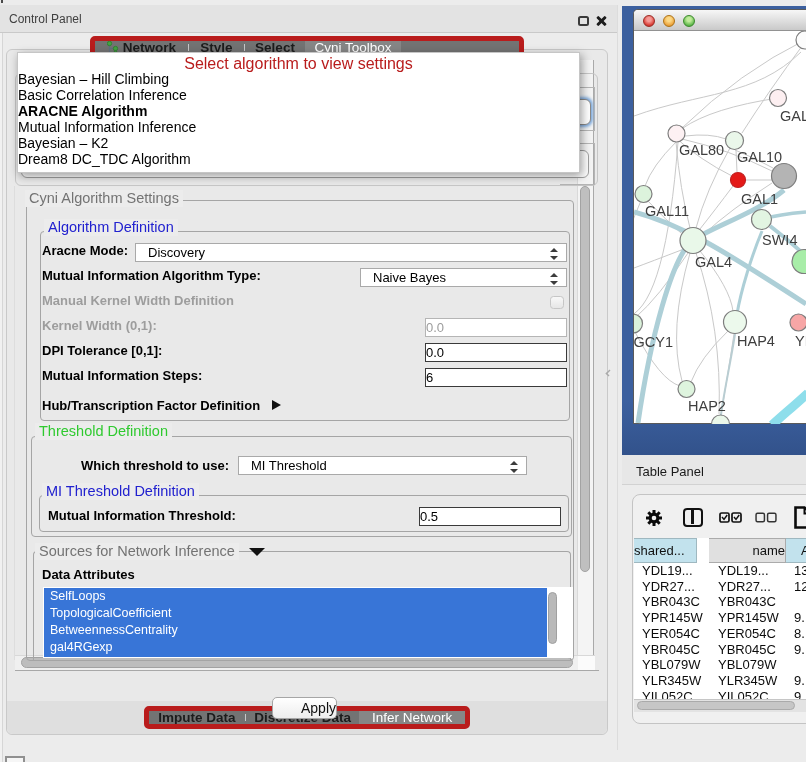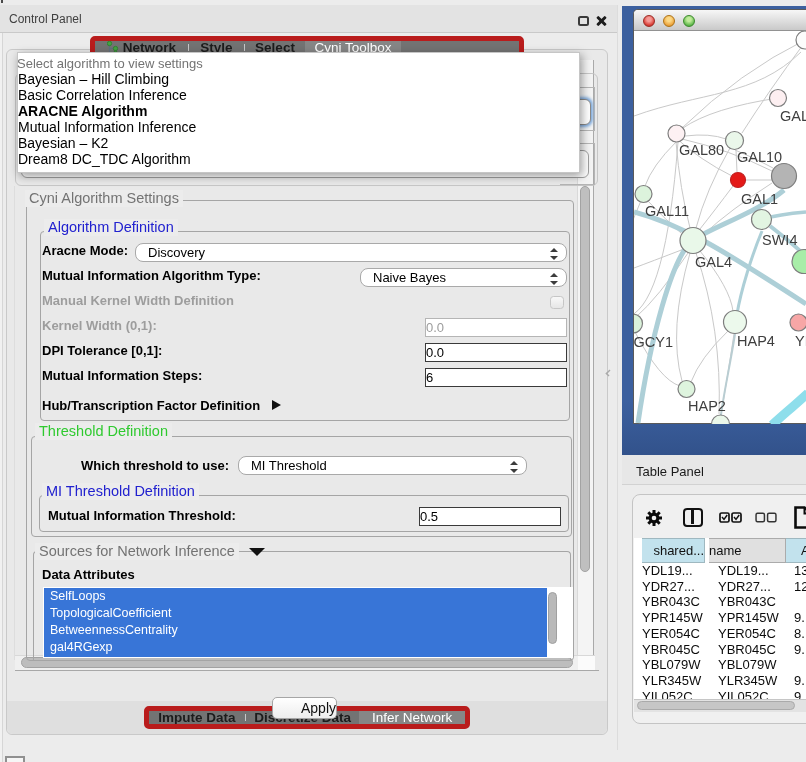--- a/index.html
+++ b/index.html
@@ -3,21 +3,21 @@
 <meta charset="utf-8">
 <style>
 *{margin:0;padding:0;box-sizing:border-box}
 html,body{width:806px;height:762px;overflow:hidden}
 body{font-family:"Liberation Sans",sans-serif;background:#ececec;position:relative}
 .abs{position:absolute}
 .lbl{position:absolute;font-weight:bold;font-size:13px;line-height:16px;color:#000;white-space:nowrap}
 .dis{color:#9d9d9d}
 .grp{position:absolute;border:1px solid #a5a5a5;border-radius:4px}
 .gt{position:absolute;background:#ececec;padding:0 4px;font-size:14.5px;white-space:nowrap;line-height:17px;color:#737373}
-.combo{position:absolute;background:#fff;border:1px solid #a9a9a9;border-radius:8px;font-size:13px;color:#000}
+.combo{position:absolute;background:#fff;border:1px solid #a9a9a9;border-radius:0;font-size:13px;color:#000}
 .combo .ct{position:absolute;left:12px;top:1px;line-height:16px}
 .carr{position:absolute;right:8px;top:3.5px;width:8px;height:12px}
 .carr i{position:absolute;left:0;width:0;height:0;border-left:4px solid transparent;border-right:4px solid transparent}
 .carr .up{top:0;border-bottom:4.5px solid #3c3c3c}
 .carr .dn{bottom:0;border-top:4.5px solid #3c3c3c}
 .tf{position:absolute;background:#fff;border:1px solid #3a3a3a;font-size:13px;color:#000;text-align:left;padding-right:7px;line-height:17px}
 .tfd{border:1px solid #b5b5b5;color:#9d9d9d}
 .seg{position:absolute;background:#737373;border:5px solid #b91c1c;border-radius:5px;display:flex;font-size:13.5px;font-weight:bold;color:#1c1c1c;overflow:hidden}
 .seg span{display:flex;align-items:center;justify-content:center;height:100%}
 .seg .sel{background:#868686;color:#fff;font-weight:normal}
@@ -137,21 +137,21 @@
 <div class="gt" style="left:35px;top:543px">Sources for Network Inference</div>
 <div class="abs" style="left:249px;top:548px;width:0;height:0;border-left:8px solid transparent;border-right:8px solid transparent;border-top:8.5px solid #111"></div>
 <div class="lbl" style="left:42px;top:567px">Data Attributes</div>
 
 <div class="abs" style="left:43px;top:587px;width:530px;height:71px;background:#fff"></div>
 <div class="abs" style="left:44px;top:588px;width:503px;height:69px;background:#3875d7"></div>
 <div class="abs" style="left:50px;top:587.5px;font-size:12.5px;color:#fff;line-height:17px;white-space:nowrap">SelfLoops<br>TopologicalCoefficient<br>BetweennessCentrality<br>gal4RGexp</div>
 <div class="abs" style="left:548px;top:592px;width:9px;height:52px;background:#b9b9b9;border:1px solid #a0a0a0;border-radius:4.5px"></div>
 
 <div class="abs" style="left:17px;top:52px;width:563px;height:121px;background:#fff;border:1px solid #c6c6c6;box-shadow:2px 3px 9px rgba(0,0,0,.38);z-index:40"></div>
-<div class="abs" style="left:17px;top:56px;width:563px;text-align:left;font-size:13px;color:#737373;z-index:41;line-height:16px">Select algorithm to view settings</div>
+<div class="abs" style="left:17px;top:56px;width:563px;text-align:center;font-size:16px;color:#b91c1c;z-index:41;line-height:16px">Select algorithm to view settings</div>
 <div class="pi" style="top:71px;z-index:41">Bayesian – Hill Climbing</div>
 <div class="pi" style="top:87px;z-index:41">Basic Correlation Inference</div>
 <div class="pi" style="top:103px;z-index:41;font-weight:bold">ARACNE Algorithm</div>
 <div class="pi" style="top:119px;z-index:41">Mutual Information Inference</div>
 <div class="pi" style="top:135px;z-index:41">Bayesian – K2</div>
 <div class="pi" style="top:151px;z-index:41">Dream8 DC_TDC Algorithm</div>
 
 <div class="abs" style="left:622px;top:6px;width:184px;height:449px;background:linear-gradient(#3c609f 0 88%,#32528b)"></div>
 
 <div class="abs" style="left:633px;top:9px;width:173px;height:415px;border:1px solid #5a5a5a;border-right:none;border-radius:5px 0 0 0;background:#fff"></div>
@@ -261,22 +261,22 @@
       <rect x="1" y="1" width="8" height="8" rx="1.4"></rect>
       <rect x="12" y="1" width="8" height="8" rx="1.4"></rect>
     </g>
 </svg>
 <svg class="abs" style="left:794px;top:506px" width="12" height="23" viewBox="0 0 12 23">
  <path d="M1.5 1.5 h9 l6 6 v14 h-15 z" fill="none" stroke="#0b0b0b" stroke-width="2.6"></path>
     <path d="M10.5 1.5 v6 h6" fill="none" stroke="#0b0b0b" stroke-width="2"></path>
 </svg>
 
 <div class="abs" style="left:634px;top:538px;width:172px;height:161px;background:#fff;overflow:hidden">
- <div class="abs" style="left:8px;top:0;width:63px;height:25px;background:#c2e2ed;border:1px solid #9fb8c0;border-left:none;text-align:right;font-size:13px;line-height:24px;color:#111">shared...</div>
- <div class="abs" style="left:75px;top:0;width:77px;height:25px;background:#e0e0e0;border:1px solid #ababab;border-left:none;text-align:left;font-size:13px;line-height:24px;color:#111">name</div>
+ <div class="abs" style="left:0;top:0;width:63px;height:25px;background:#c2e2ed;border:1px solid #9fb8c0;border-left:none;text-align:left;font-size:13px;line-height:24px;color:#111">shared...</div>
+ <div class="abs" style="left:75px;top:0;width:77px;height:25px;background:#e0e0e0;border:1px solid #ababab;border-left:none;text-align:right;font-size:13px;line-height:24px;color:#111">name</div>
  <div class="abs" style="left:152px;top:0;width:20px;height:25px;background:#c2e2ed;border-top:1px solid #9fb8c0;border-bottom:1px solid #9fb8c0;font-size:13px;line-height:24px;color:#111">
       <span style="position:absolute;left:15px">A</span>
     </div>
  <div class="abs" style="left:8px;top:25px;font-size:13px;line-height:15.7px;color:#0c0c0c">YDL19...<br>YDR27...<br>YBR043C<br>YPR145W<br>YER054C<br>YBR045C<br>YBL079W<br>YLR345W<br>YIL052C</div>
  <div class="abs" style="left:84px;top:25px;font-size:13px;line-height:15.7px;color:#0c0c0c">YDL19...<br>YDR27...<br>YBR043C<br>YPR145W<br>YER054C<br>YBR045C<br>YBL079W<br>YLR345W<br>YIL052C</div>
  <div class="abs" style="left:160px;top:25px;font-size:13px;line-height:15.7px;color:#0c0c0c">13<br>12<br><br>9.<br>8.<br>9.<br><br>9.<br>9.</div>
 </div>
 <div class="abs" style="left:634px;top:699px;width:172px;height:13px;background:#e3e3e3;border-top:1px solid #c6c6c6"></div>
 <div class="abs" style="left:637px;top:701px;width:158px;height:9px;background:#c6c6c6;border:1px solid #aaaaaa;border-radius:4.5px"></div>
 

